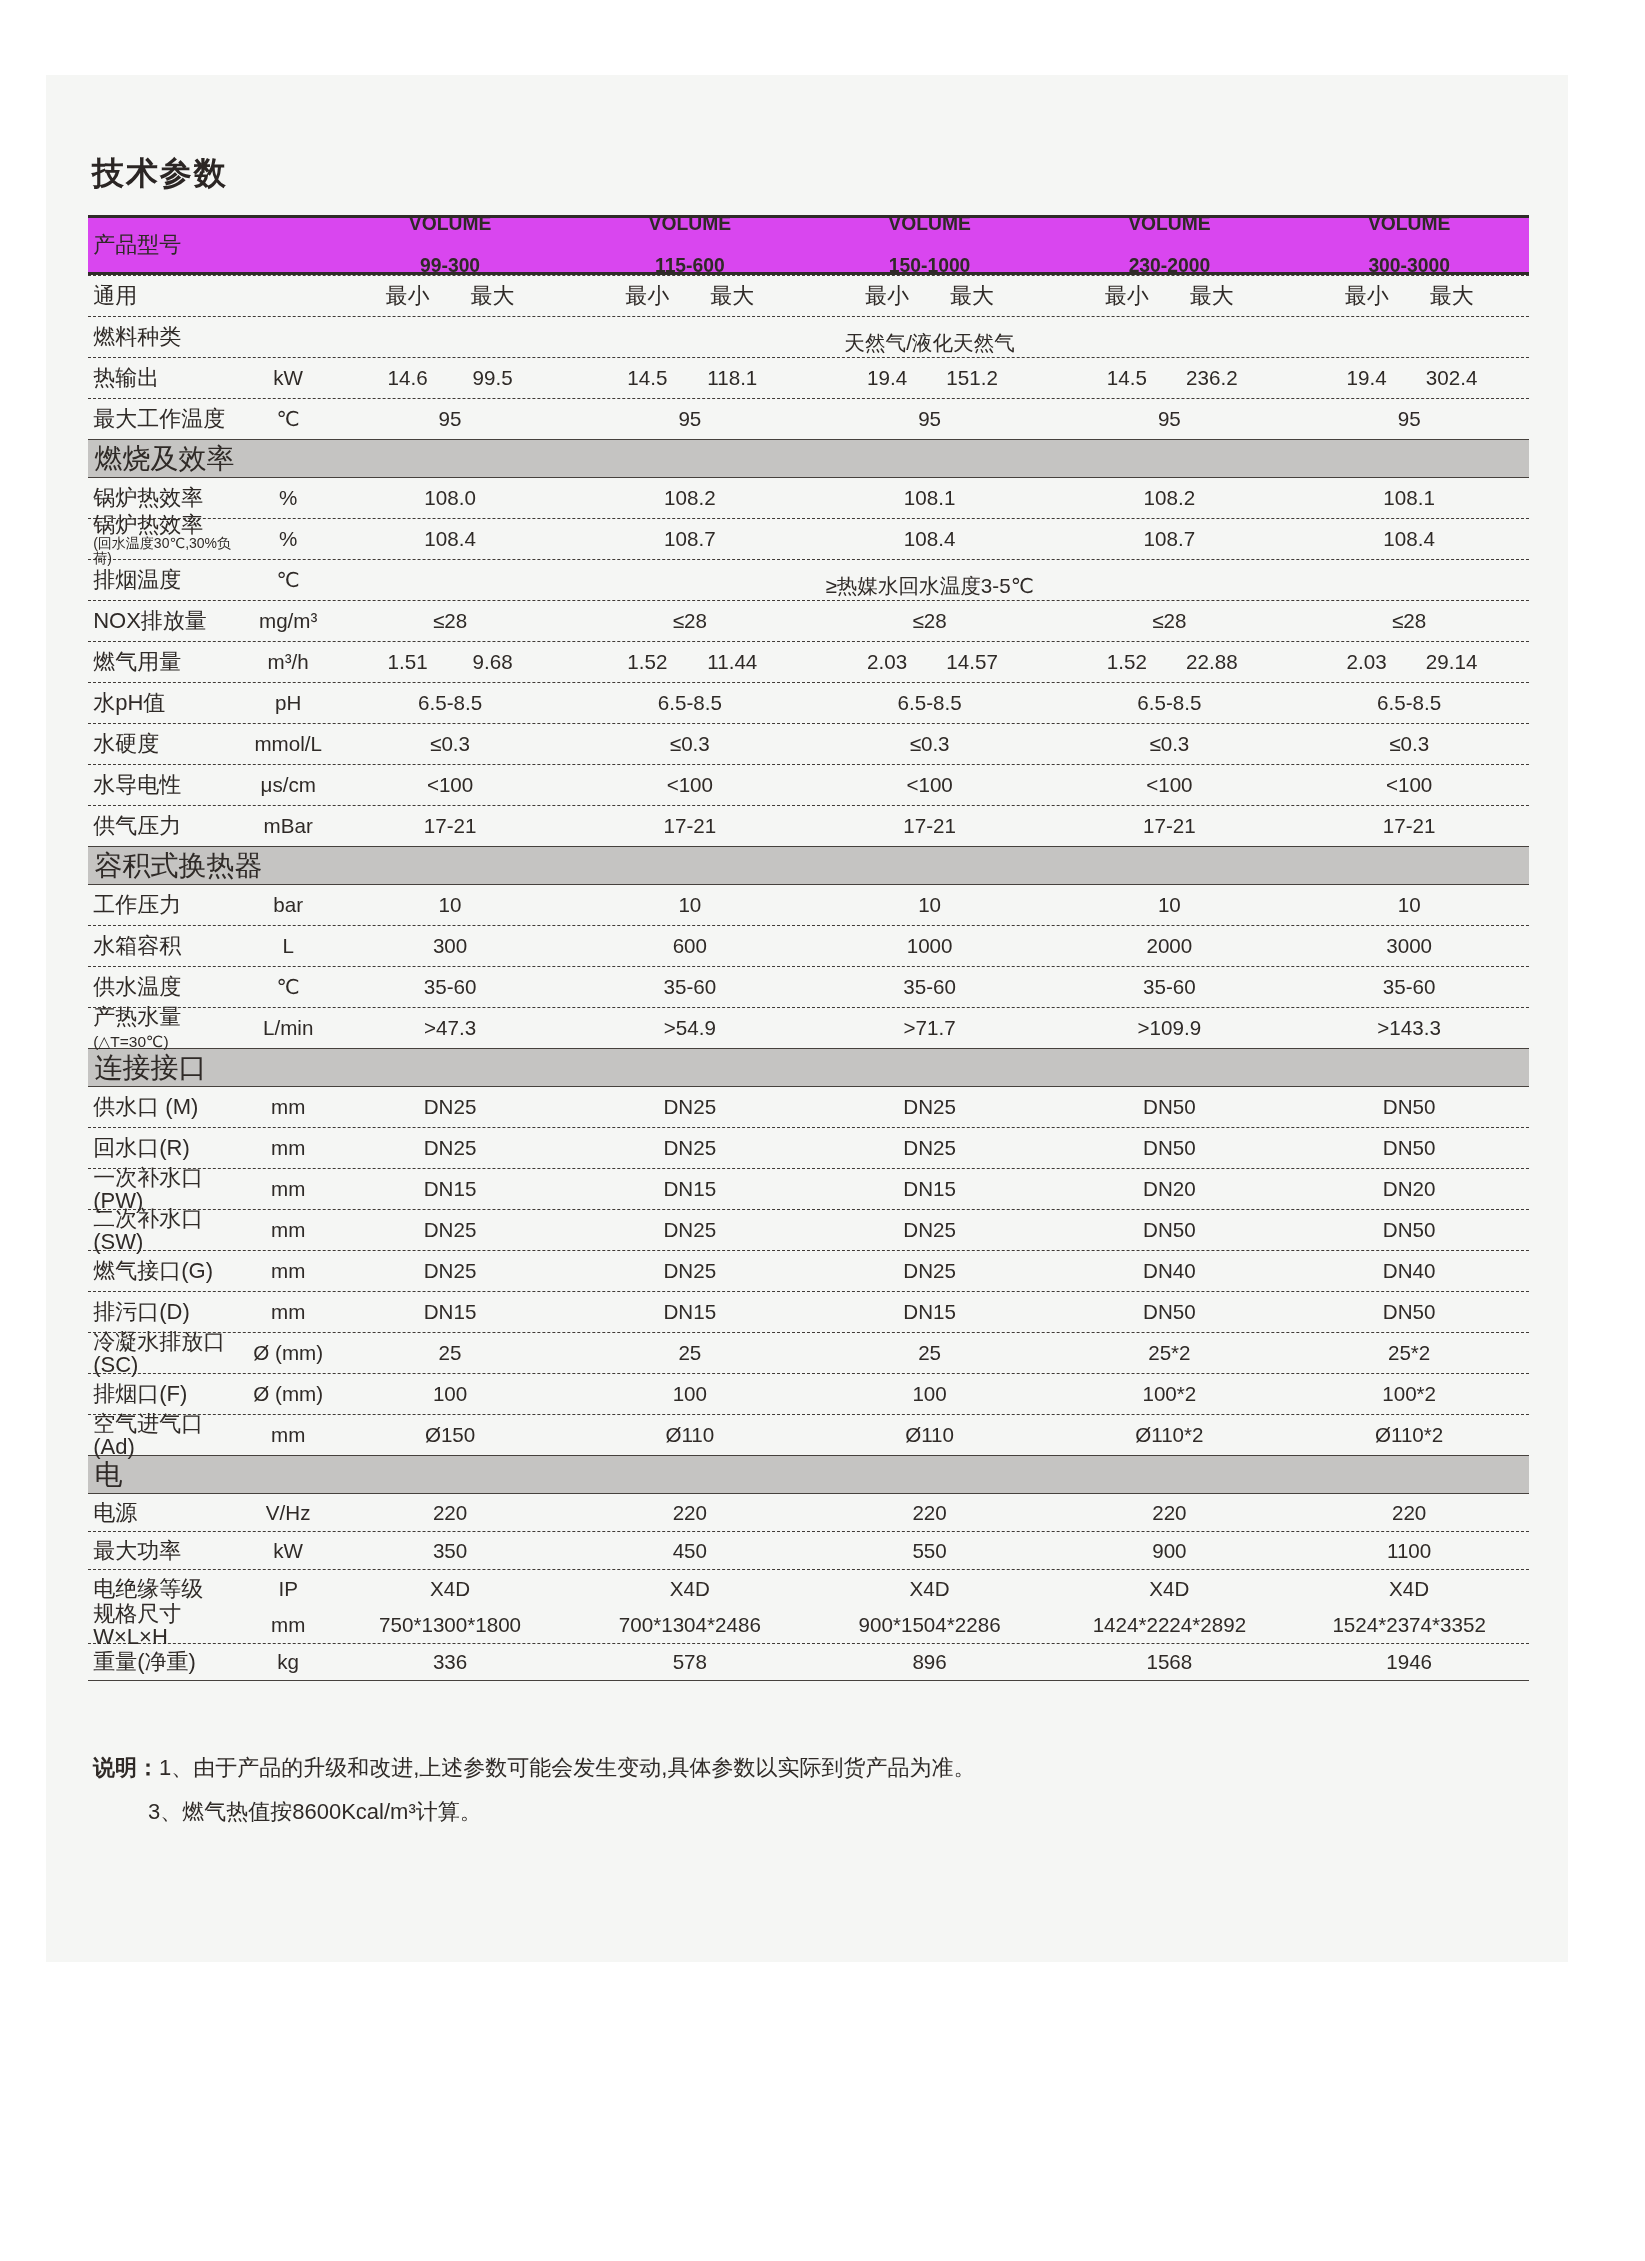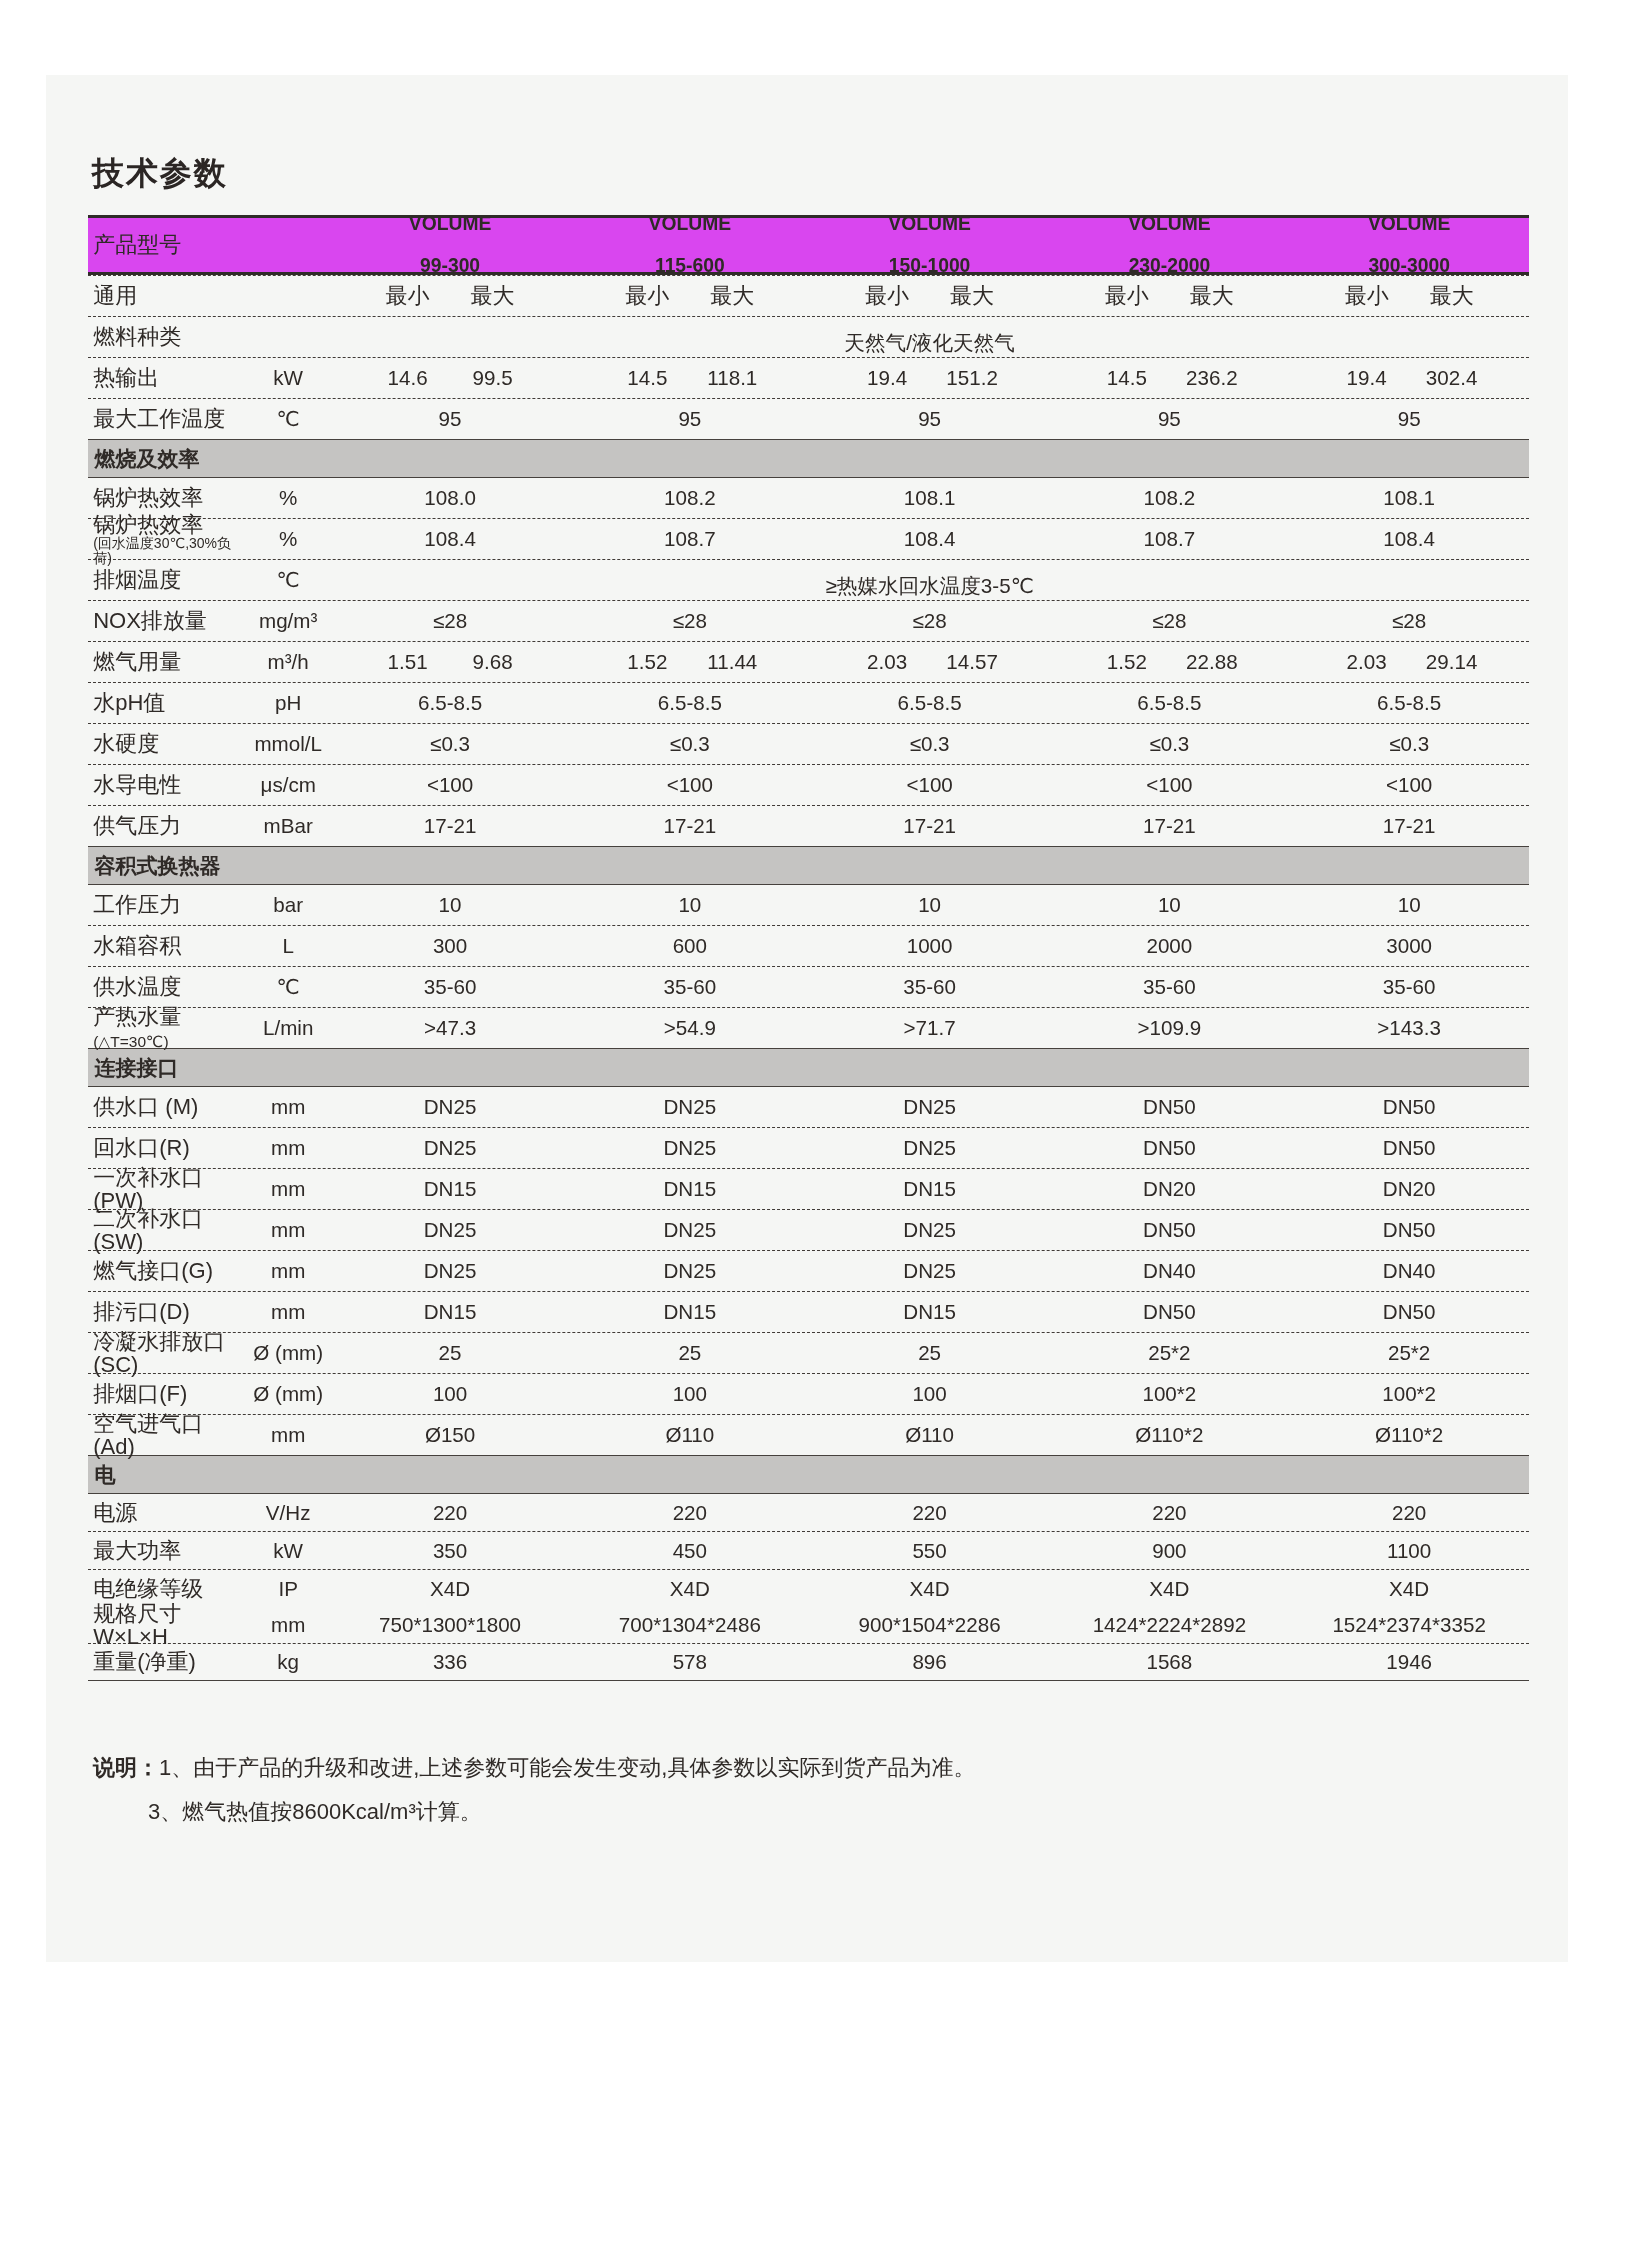--- a/index.html
+++ b/index.html
@@ -12,21 +12,21 @@
   .spec-table{position:absolute;left:88px;top:215px;width:1441px;
               border-bottom:1.9px solid #46413d;}
   .thead{display:flex;align-items:center;height:54px;background:#d946ef;
          border-top:3.9px solid #2f2b28;border-bottom:3.2px solid #2f2b28;}
   .th-label{font-size:24.5px;font-weight:700;}
   .th-model{flex:1;display:flex;flex-direction:column;align-items:center;justify-content:center;gap:20px;}
   .m-line{font-size:19.3px;font-weight:700;line-height:22px;text-align:center;}
 
   .tband{height:37px;background:#c5c4c2;border-top:1.9px solid #46413d;border-bottom:1.9px solid #46413d;
          display:flex;align-items:center;padding-left:6.4px;}
-  .tband-label{font-size:21px;font-weight:700;}
+  .tband-label{font-size:28px;font-weight:400;}
 
   .trow{display:flex;align-items:center;height:40px;border-bottom:1.3px dashed #403b37;}
   .tsec .trow:last-child{border-bottom:none;}
   .sec-0 .trow:first-child{border-top:1.3px dashed #403b37;}
   .sec-4 .trow{height:37px;}
   .sec-5 .trow{height:36px;}
 
   .c-label{width:153px;padding-left:5.2px;font-size:22px;font-weight:500;line-height:1.05;}
   .lab-sub-block{display:block;font-size:14px;font-weight:400;}
   .lab-sub-inline{font-size:15.5px;font-weight:500;}

